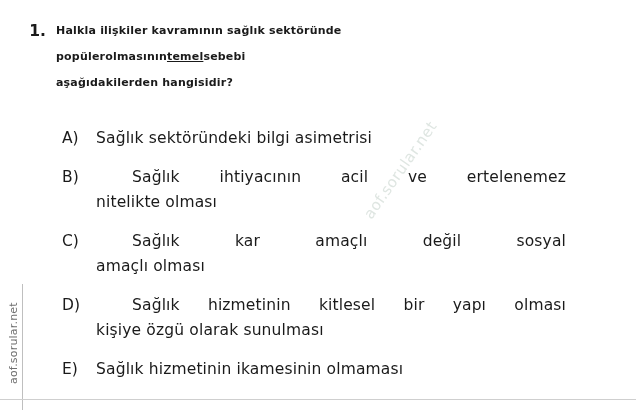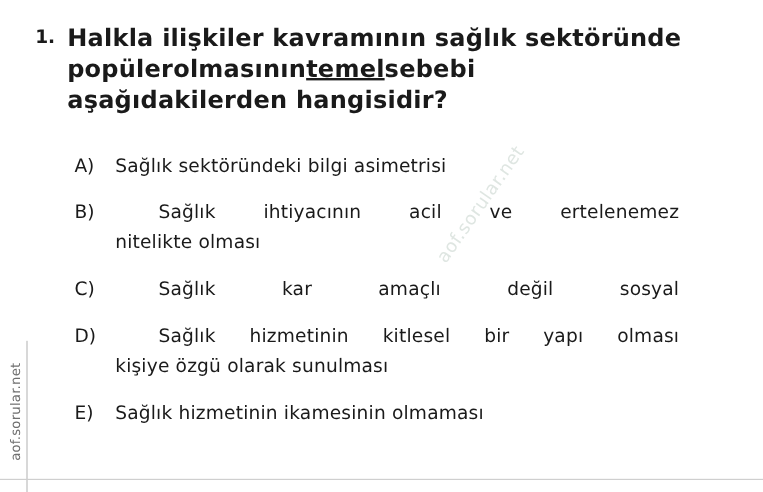--- a/index.html
+++ b/index.html
@@ -75,21 +75,21 @@
     width: 46px;
     text-align: right;
     padding-right: 10px;
     font-size: 15.5px;
     font-weight: bold;
     line-height: 26px;
     flex: none;
   }
   .q-text {
     width: 556px;
-    font-size: 20px;
+    font-size: 11px;
     font-weight: bold;
     line-height: 26px;
     text-align: justify;
     text-align-last: left;
     letter-spacing: 0.2px;
   }
   .q-line {
     display: block;
   }
   .q-justified {
@@ -195,20 +195,21 @@
     <div class="opt-row">
       <div class="opt-letter">C)</div>
       <div class="opt-text">
         <span class="justified">
           <span>Sağlık</span>
           <span>kar</span>
           <span>amaçlı</span>
           <span>değil</span>
           <span>sosyal</span>
         </span>
+        <span class="plain">amaçlı olması</span>
       </div>
     </div>
 
     <div class="opt-row">
       <div class="opt-letter">D)</div>
       <div class="opt-text">
         <span class="justified">
           <span>Sağlık</span>
           <span>hizmetinin</span>
           <span>kitlesel</span>

